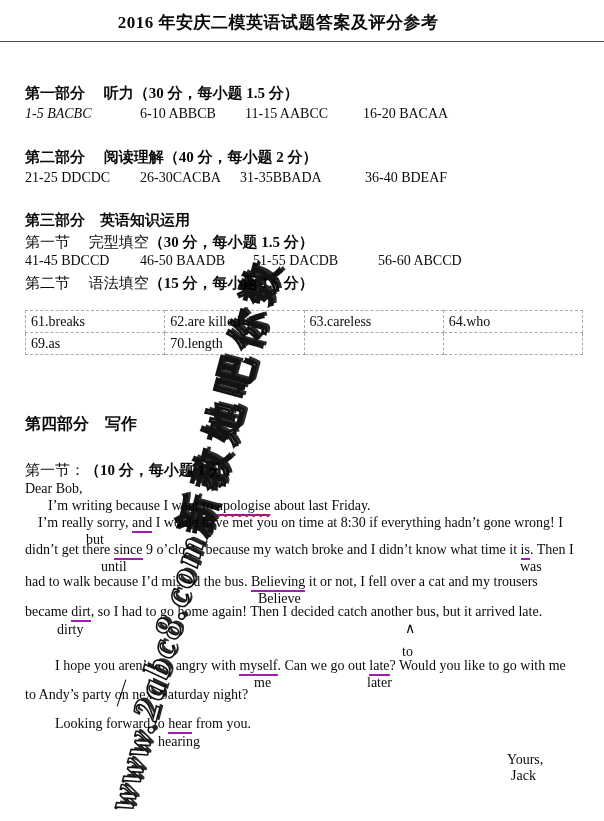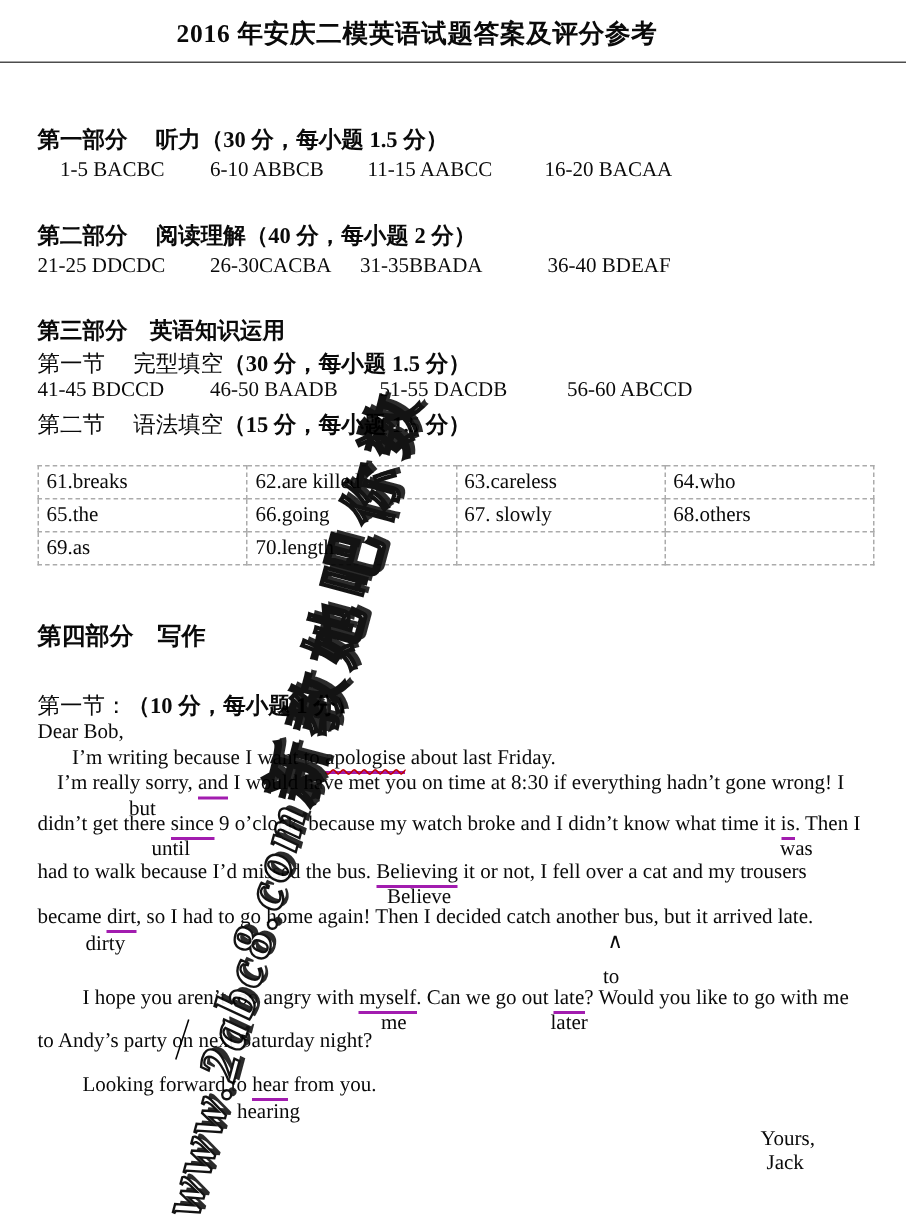--- a/index.html
+++ b/index.html
@@ -52,21 +52,21 @@
     -webkit-text-stroke:1.6px #000;text-shadow:3px 3px 0 #1a1a1a;
   }
 </style>
 </head>
 <body>
 
 <div class="abs title" style="top:11px;left:0;">2016 年安庆二模英语试题答案及评分参考</div>
 <div class="rule" style="top:41px;"></div>
 
 <div class="abs h" style="top:84px;left:25px;">第一部分　 听力（30 分，每小题 1.5 分）</div>
-<div class="abs ans" style="top:106px;left:40px;">1-5 BACBC</div>
+<div class="abs ans" style="top:106px;left:25px;font-style:italic;">1-5 BACBC</div>
 <div class="abs ans" style="top:106px;left:140px;">6-10 ABBCB</div>
 <div class="abs ans" style="top:106px;left:245px;">11-15 AABCC</div>
 <div class="abs ans" style="top:106px;left:363px;">16-20 BACAA</div>
 
 <div class="abs h" style="top:148px;left:25px;">第二部分　 阅读理解（40 分，每小题 2 分）</div>
 <div class="abs ans" style="top:170px;left:25px;">21-25 DDCDC</div>
 <div class="abs ans" style="top:170px;left:140px;">26-30CACBA</div>
 <div class="abs ans" style="top:170px;left:240px;">31-35BBADA</div>
 <div class="abs ans" style="top:170px;left:365px;">36-40 BDEAF</div>
 
@@ -79,26 +79,20 @@
 
 <div class="abs h2" style="top:274px;left:25px;"><span>第二节　 语法填空</span><span class="score">（15 分，每小题 1.5 分）</span></div>
 
 <table class="grammar">
   <tbody>
       <tr>
     <td>61.breaks</td>
     <td>62.are killed</td>
     <td>63.careless</td>
     <td>64.who</td>
-  </tr>
-  <tr>
-    <td>65.the</td>
-    <td>66.going</td>
-    <td>67. slowly</td>
-    <td>68.others</td>
   </tr>
   <tr>
     <td>69.as</td>
     <td>70.length</td>
     <td></td>
     <td></td>
   </tr>
 </tbody>
   </table>
 

